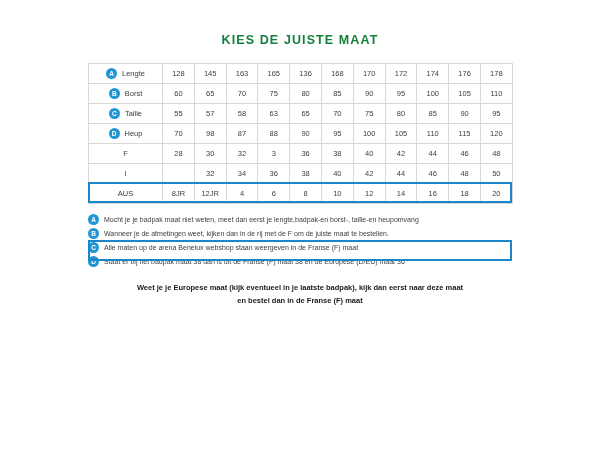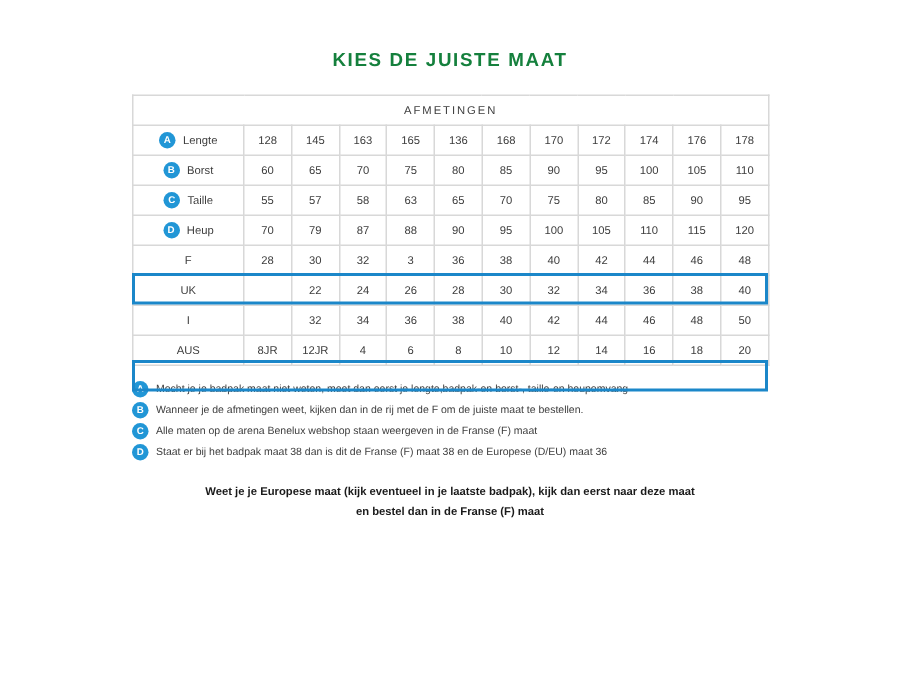--- a/index.html
+++ b/index.html
@@ -120,23 +120,20 @@
 
   <div class="title">KIES DE JUISTE MAAT</div>
 
   <div class="table-wrap">
     <table class="sizes">
       <colgroup>
         <col style="width:74px">
         <col span="11" style="width:31.8px">
       </colgroup>
       <tbody>
-        <tr class="section-head">
-          <td colspan="12">AFMETINGEN</td>
-        </tr>
 
         <tr>
           <td class="label-cell">
             <span class="bullet">A</span><span class="label-text">Lengte</span>
           </td>
           <td>128</td>
           <td>145</td>
           <td>163</td>
           <td>165</td>
           <td>136</td>
@@ -180,21 +177,21 @@
           <td>85</td>
           <td>90</td>
           <td>95</td>
         </tr>
 
         <tr>
           <td class="label-cell">
             <span class="bullet">D</span><span class="label-text">Heup</span>
           </td>
           <td>70</td>
-          <td>79</td>
+          <td>98</td>
           <td>87</td>
           <td>88</td>
           <td>90</td>
           <td>95</td>
           <td>100</td>
           <td>105</td>
           <td>110</td>
           <td>115</td>
           <td>120</td>
         </tr>
@@ -208,34 +205,20 @@
           <td>3</td>
           <td>36</td>
           <td>38</td>
           <td>40</td>
           <td>42</td>
           <td>44</td>
           <td>46</td>
           <td>48</td>
         </tr>
 
-        <tr>
-          <td class="label-cell">UK</td>
-          <td></td>
-          <td>22</td>
-          <td>24</td>
-          <td>26</td>
-          <td>28</td>
-          <td>30</td>
-          <td>32</td>
-          <td>34</td>
-          <td>36</td>
-          <td>38</td>
-          <td>40</td>
-        </tr>
 
         <tr>
           <td class="label-cell">I</td>
           <td></td>
           <td>32</td>
           <td>34</td>
           <td>36</td>
           <td>38</td>
           <td>40</td>
           <td>42</td>

